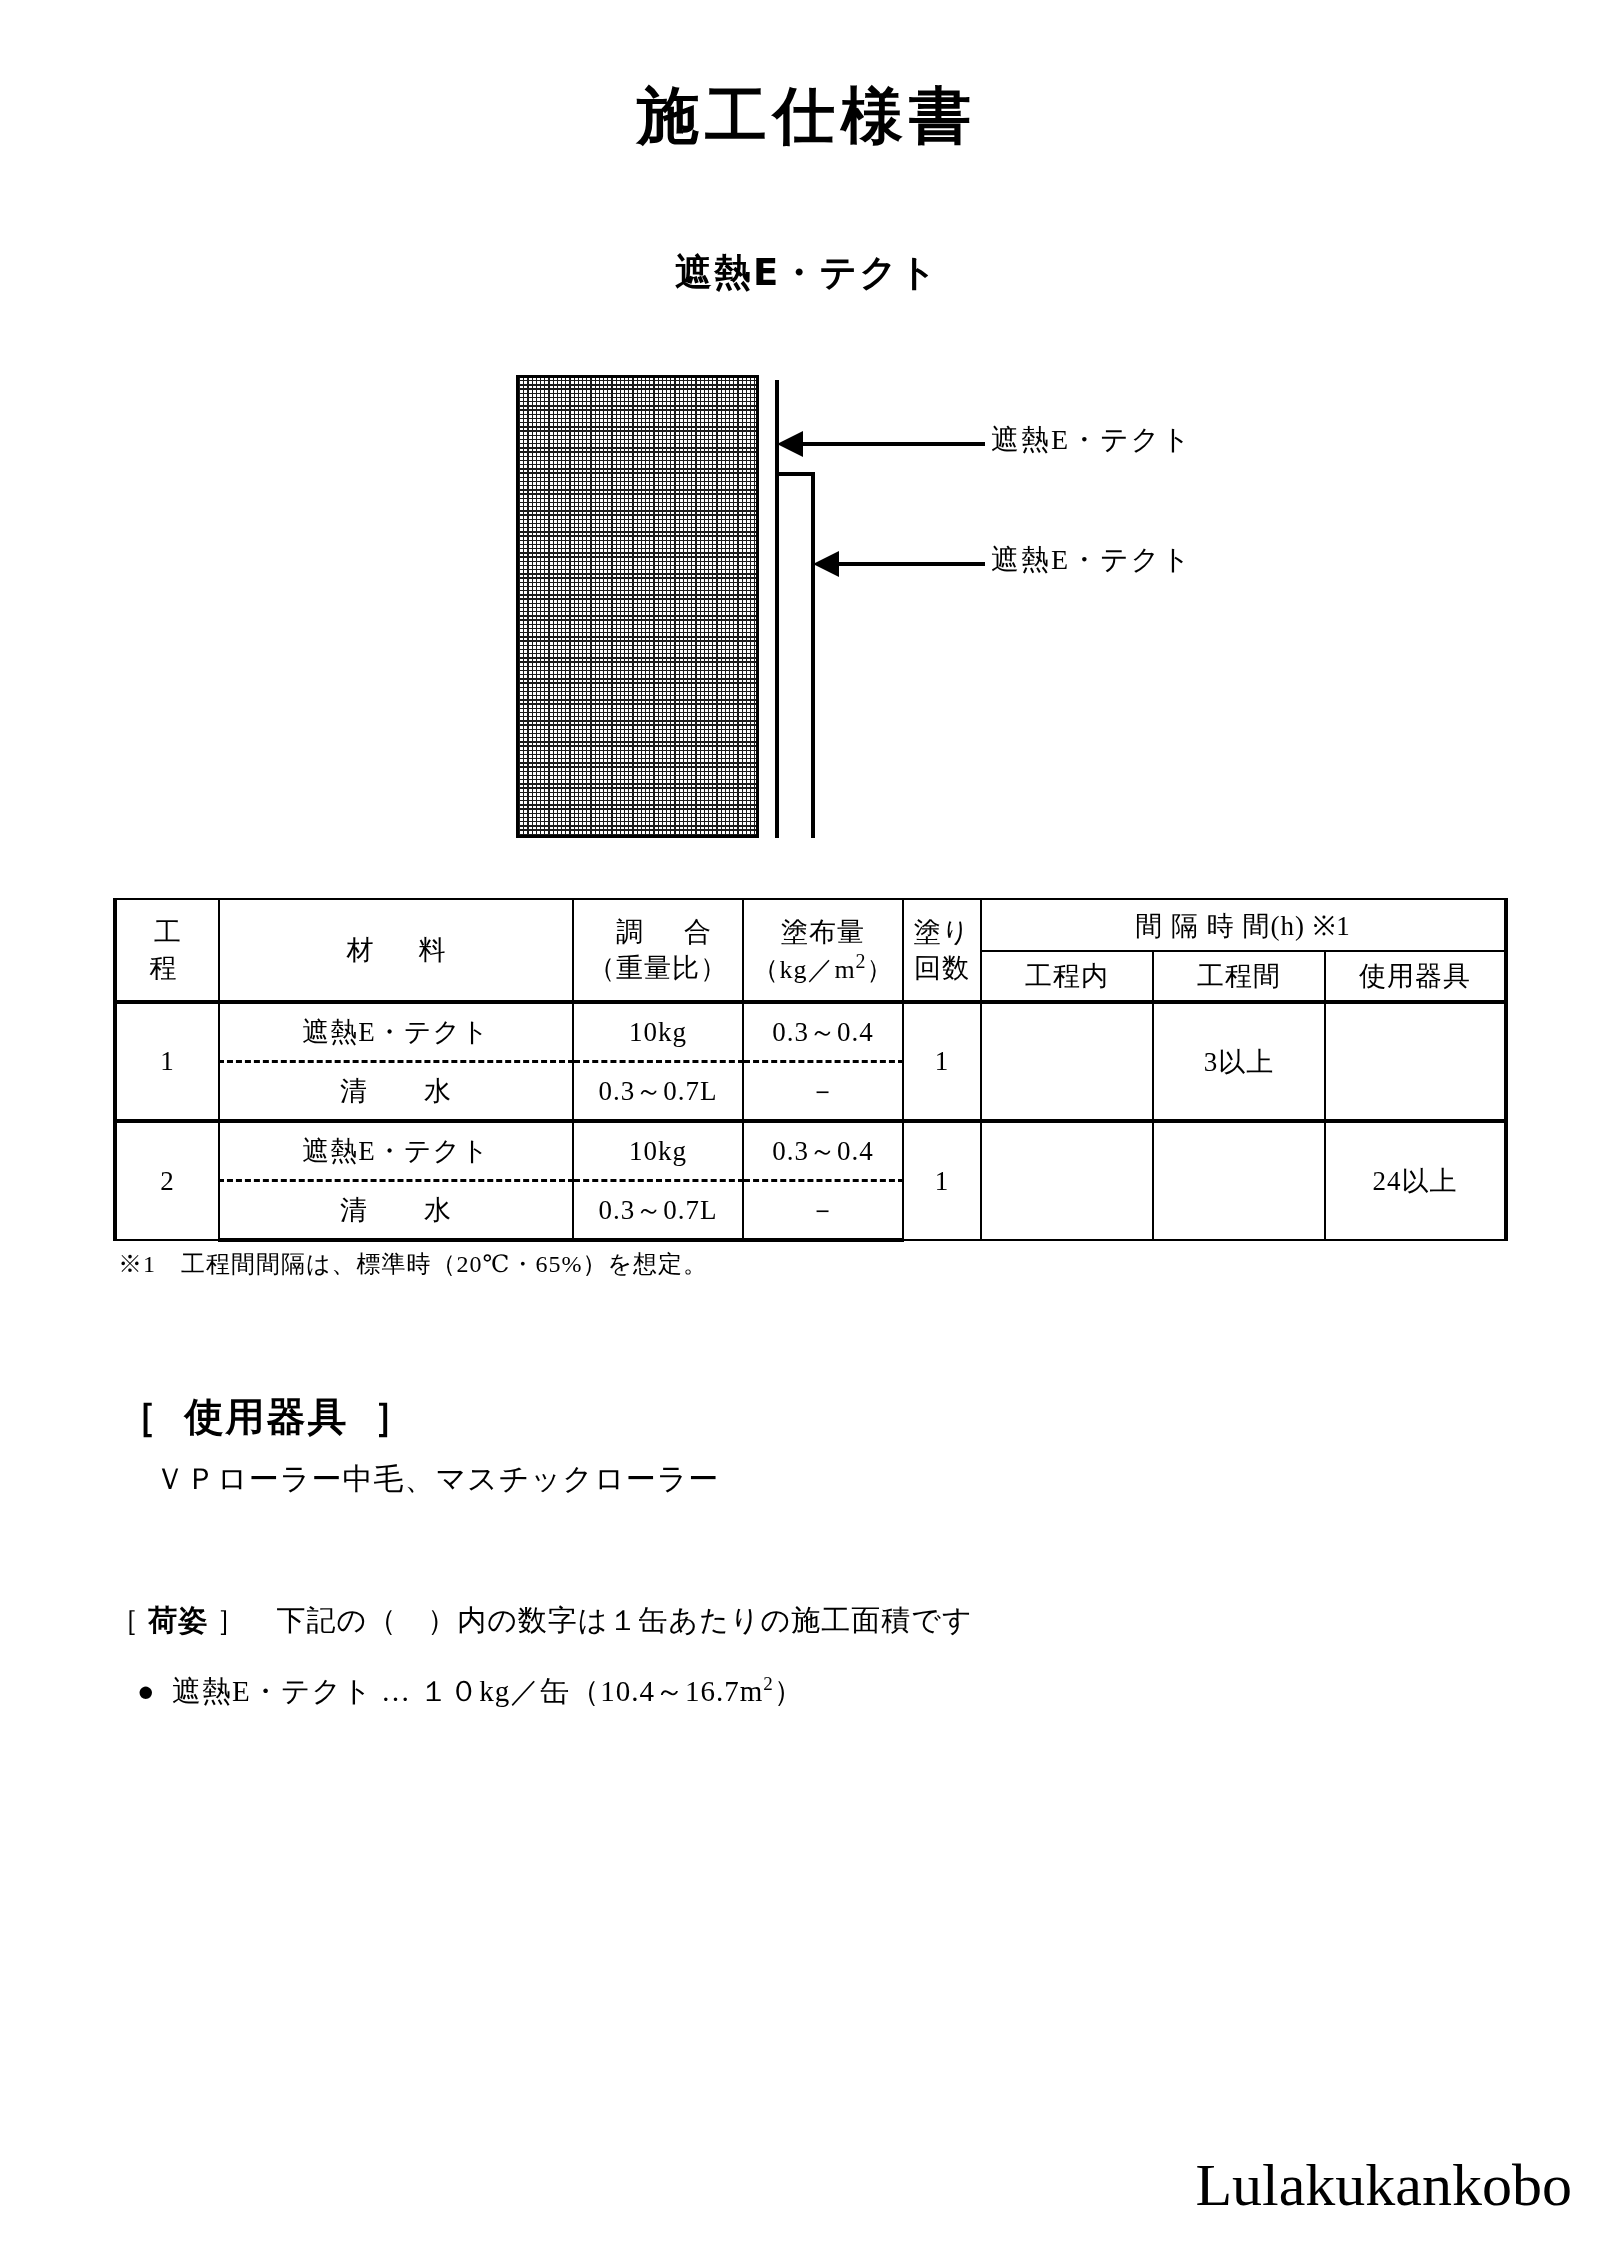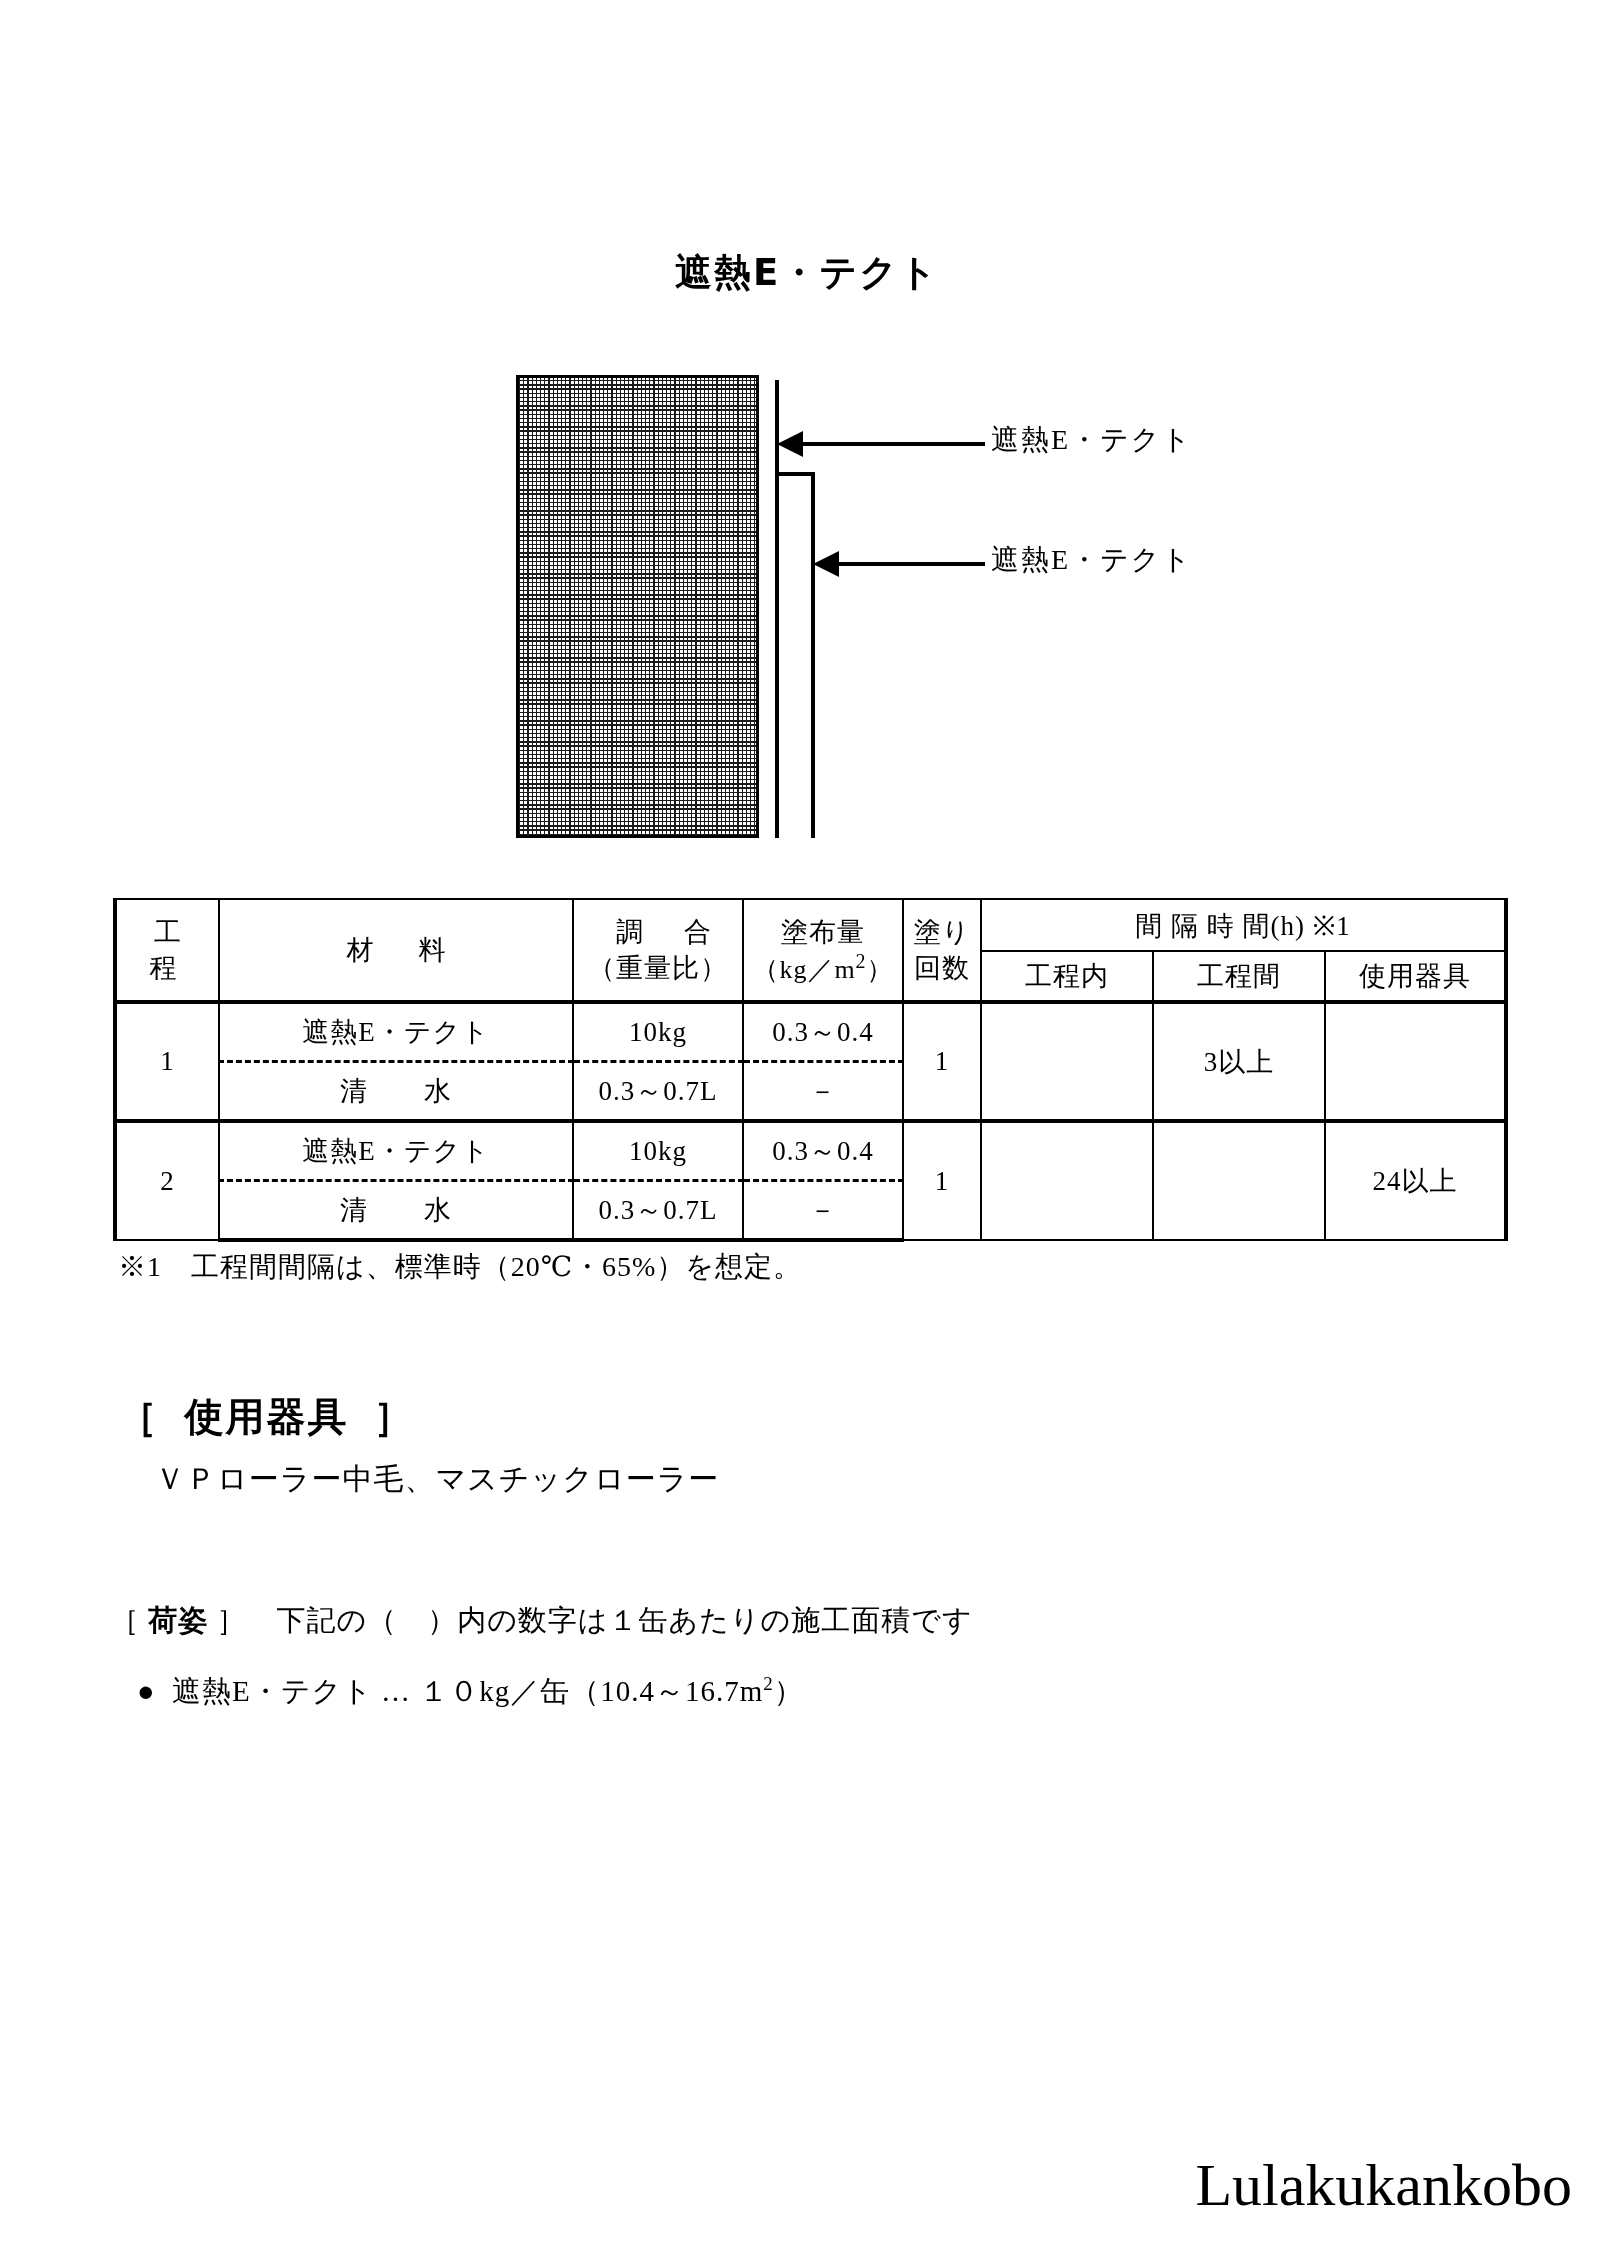--- a/index.html
+++ b/index.html
@@ -156,21 +156,21 @@
   .unit-line { font-size: 26px; }
   .body-cell { height: 56px; }
   .dashed-bottom { border-bottom: 3px dashed #000 !important; }
   .dashed-top { border-top: 3px dashed #000 !important; }
   .thick-top { border-top: 4px solid #000 !important; }
   .thick-bottom { border-bottom: 4px solid #000 !important; }
 
   
   .note {
     position: absolute;
-    font-size: 28px;
+    font-size: 24px;
     letter-spacing: 1px;
     white-space: nowrap;
   }
   #footnote1 { left: 118px; top: 1248px; }
   #tools-heading {
     position: absolute;
     left: 118px;
     top: 1390px;
     font-size: 39px;
     font-weight: bold;
@@ -216,20 +216,21 @@
     font-family: "Liberation Serif", "DejaVu Serif", serif;
     letter-spacing: 0px;
     white-space: nowrap;
   }
 </style>
 </head>
 <body>
 
 <div id="page">
 
+  <div class="doc-title">施工仕様書</div>
   <div class="doc-subtitle">遮熱E・テクト</div>
 
   <div id="diagram">
     <div class="coat-block"></div>
     <div class="layer-line line-outer"></div>
     <div class="layer-line line-inner"></div>
     <div class="layer-line line-cap"></div>
 
     <div class="callout" id="callout1">
       <div class="head"></div>

